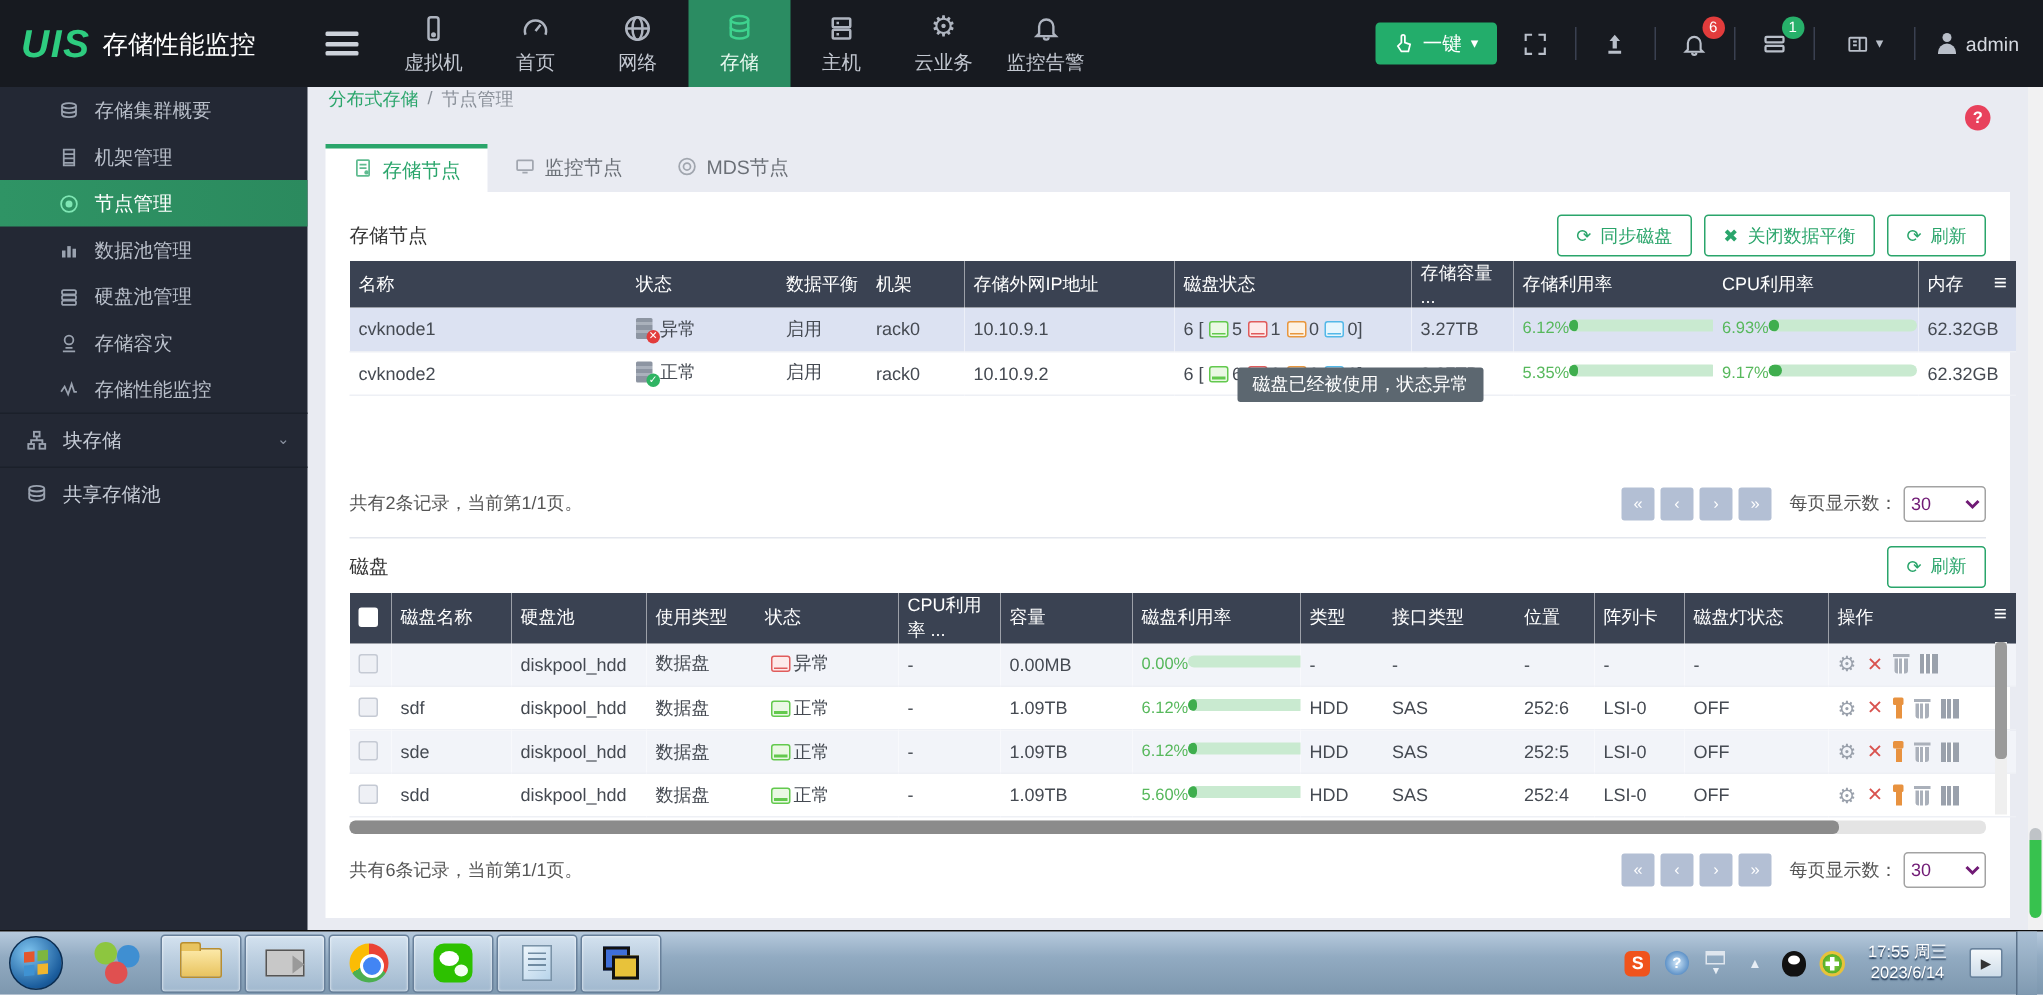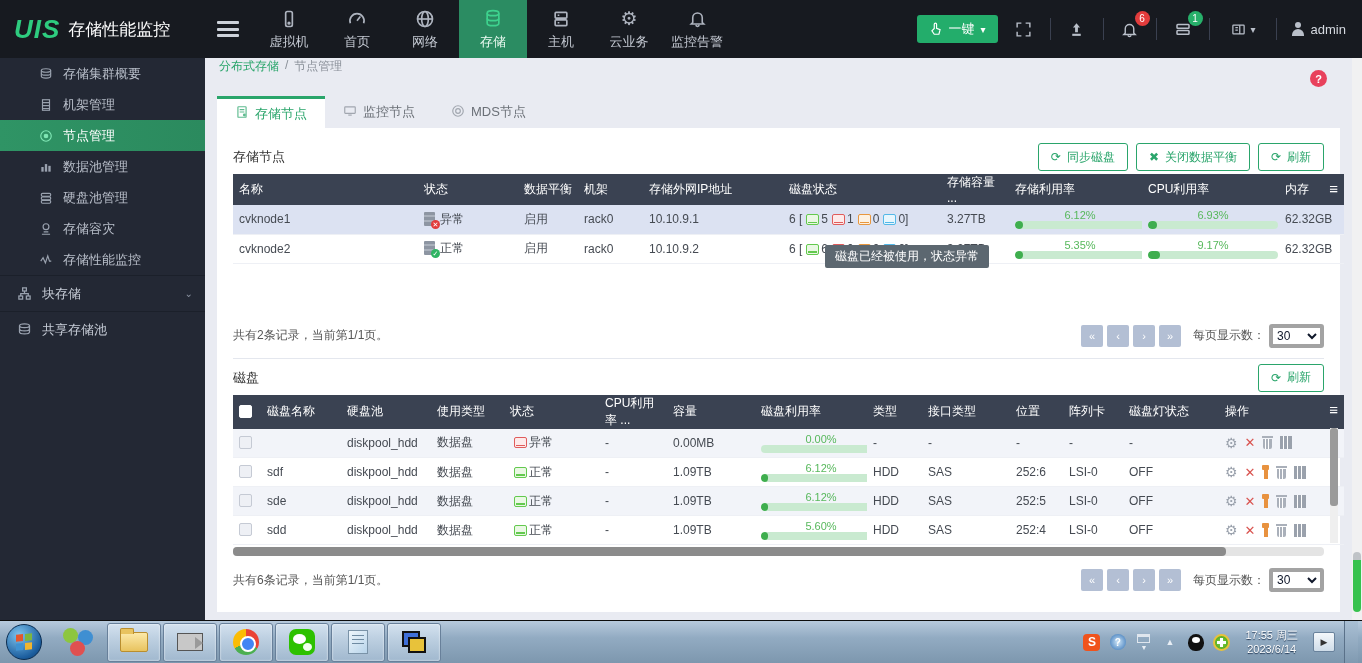--- a/index.html
+++ b/index.html
@@ -71,30 +71,30 @@
   .sbadge { position:absolute; right:-5px; bottom:-3px; width:9px; height:9px; border-radius:50%; color:#fff; font-size:7px; line-height:9px; text-align:center; }
   .sbadge.err { background:#e23c3c; } .sbadge.ok { background:#2fb463; }
 
   .disk-ico { display:inline-block; width:13px; height:11px; border-radius:2px; border:1.5px solid; vertical-align:-2px; margin:0 2px 0 4px; position:relative; }
   .disk-ico::after { content:""; position:absolute; left:1px; right:1px; bottom:1px; height:1.5px; background:currentColor; }
   .d-green { color:#63c94e; border-color:#63c94e; background:#eaf8e4; }
   .d-red { color:#e05c5c; border-color:#e05c5c; background:#fdeaea; }
   .d-orange { color:#e8973f; border-color:#e8973f; background:#fdf2e3; }
   .d-blue { color:#53b8e8; border-color:#53b8e8; background:#e7f6fd; }
 
-  .pwrap { display:flex; flex-direction:column; align-items:flex-start; width:130px; }
+  .pwrap { display:flex; flex-direction:row; align-items:flex-start; width:130px; }
   .pct { color:#57b85c; font-size:11px; align-self:center; line-height:12px; }
   .ptrack { width:130px; height:8px; border-radius:4px; background:#c9ead0; overflow:hidden; }
   .pfill { height:8px; border-radius:4px; background:#3fae4e; width:0; }
 
   .tfoot { display:flex; align-items:center; font-size:12px; color:#555; }
   .pg { display:flex; gap:4px; margin-left:auto; align-items:center; }
   .pgbtn { width:22px; height:22px; background:#b3bfd4; color:#fff; border:none; border-radius:2px; font-size:11px; cursor:pointer; }
   .psl { margin-left:8px; color:#555; }
-  select { height:24px; width:55px; border:4px solid #a3a3a3; border-radius:3px; font-size:12px; color:#0f172a; background:#fff; }
+  select { height:24px; width:55px; border:1px solid #a3a3a3; border-radius:3px; font-size:12px; color:#701a75; background:#fff; }
 
   .divider { border-top:1px solid #e4e7ee; margin:10px 0 2px 0; }
 
   .cb { display:inline-block; width:13px; height:13px; border:1px solid #c5cad4; background:#eef0f5; border-radius:2px; vertical-align:-2px; cursor:pointer; }
   thead .cb { background:#fff; border-color:#fff; }
 
   .ops { display:flex; gap:7px; align-items:center; }
   .op-gear { color:#9aa1ac; font-size:14px; cursor:pointer; }
   .op-x { color:#d9534f; font-weight:bold; font-size:13px; cursor:pointer; }
   .op-flash { width:7px; height:14px; position:relative; cursor:pointer; }

